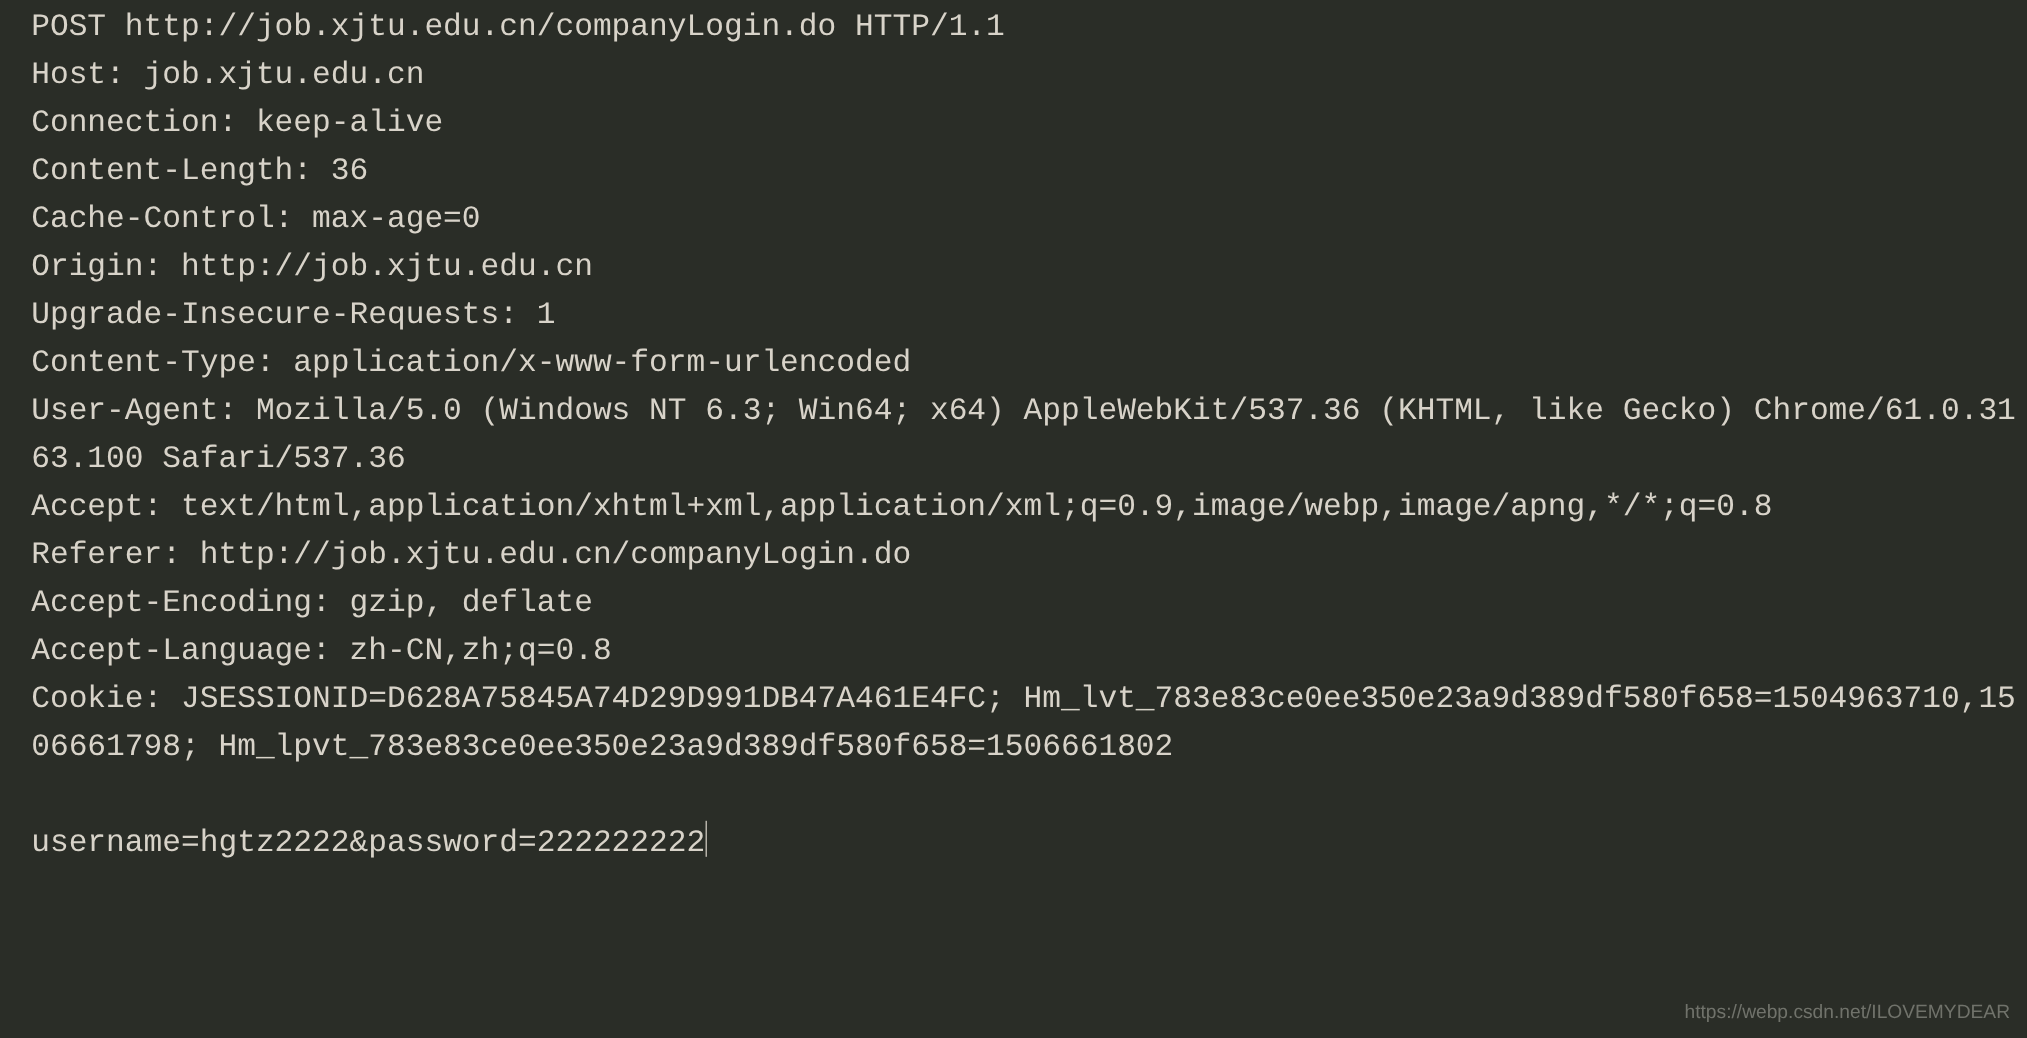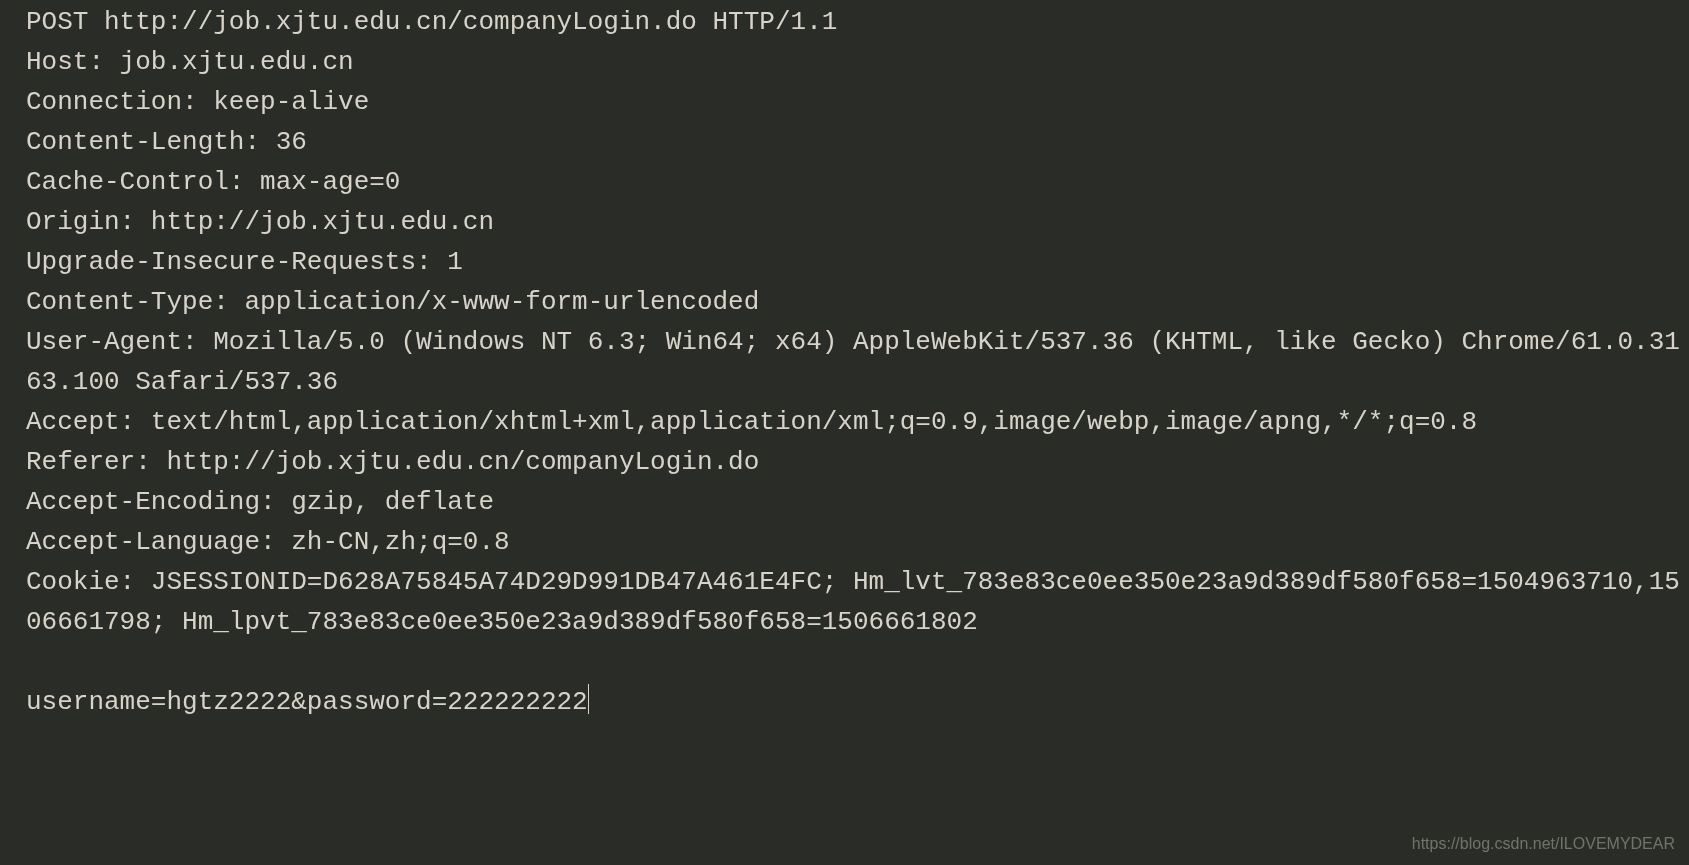--- a/index.html
+++ b/index.html
@@ -65,13 +65,13 @@
     }
   </style>
 </head>
 <body>
 
 <div class="editor">
   <div class="gutter"></div>
   <div class="content"><div class="line">POST http://job.xjtu.edu.cn/companyLogin.do HTTP/1.1</div><div class="line">Host: job.xjtu.edu.cn</div><div class="line">Connection: keep-alive</div><div class="line">Content-Length: 36</div><div class="line">Cache-Control: max-age=0</div><div class="line">Origin: http://job.xjtu.edu.cn</div><div class="line">Upgrade-Insecure-Requests: 1</div><div class="line">Content-Type: application/x-www-form-urlencoded</div><div class="line">User-Agent: Mozilla/5.0 (Windows NT 6.3; Win64; x64) AppleWebKit/537.36 (KHTML, like Gecko) Chrome/61.0.3163.100 Safari/537.36</div><div class="line">Accept: text/html,application/xhtml+xml,application/xml;q=0.9,image/webp,image/apng,*/*;q=0.8</div><div class="line">Referer: http://job.xjtu.edu.cn/companyLogin.do</div><div class="line">Accept-Encoding: gzip, deflate</div><div class="line">Accept-Language: zh-CN,zh;q=0.8</div><div class="line">Cookie: JSESSIONID=D628A75845A74D29D991DB47A461E4FC; Hm_lvt_783e83ce0ee350e23a9d389df580f658=1504963710,1506661798; Hm_lpvt_783e83ce0ee350e23a9d389df580f658=1506661802</div><div class="line empty"></div><div class="line">username=hgtz2222&amp;password=222222222<span class="cursor"></span></div></div>
 </div>
 
-<div class="watermark">https://blog.csdn.net/ILOVEMYDEAR</div>
+<div class="watermark">https://webp.csdn.net/ILOVEMYDEAR</div>
 
 </body></html>

